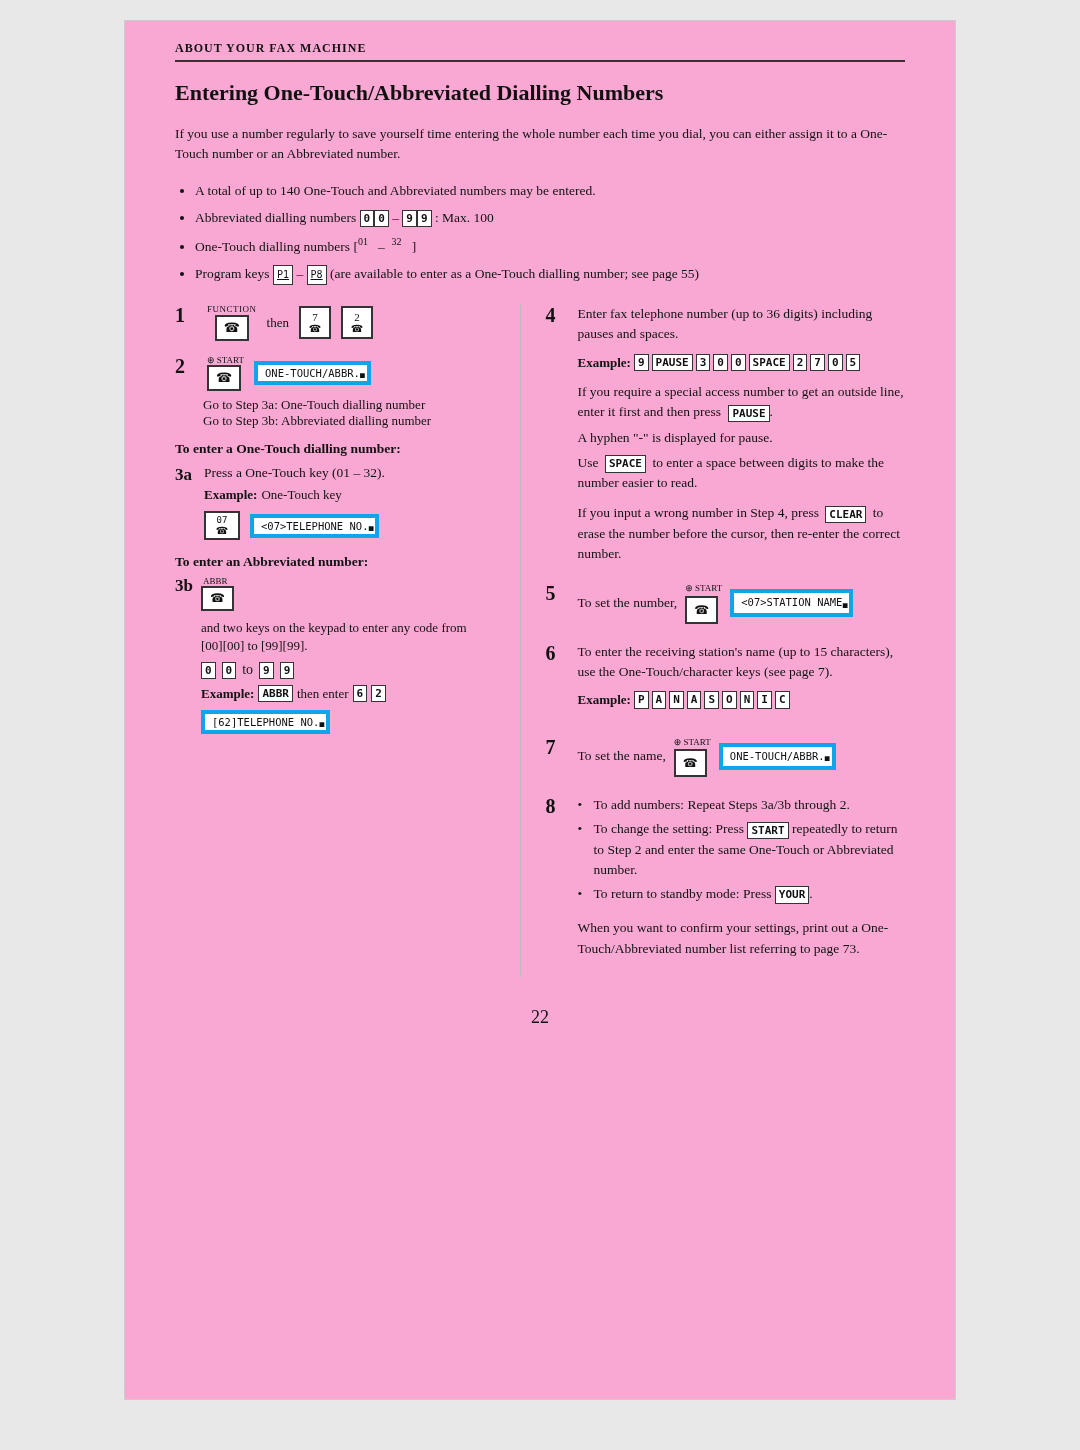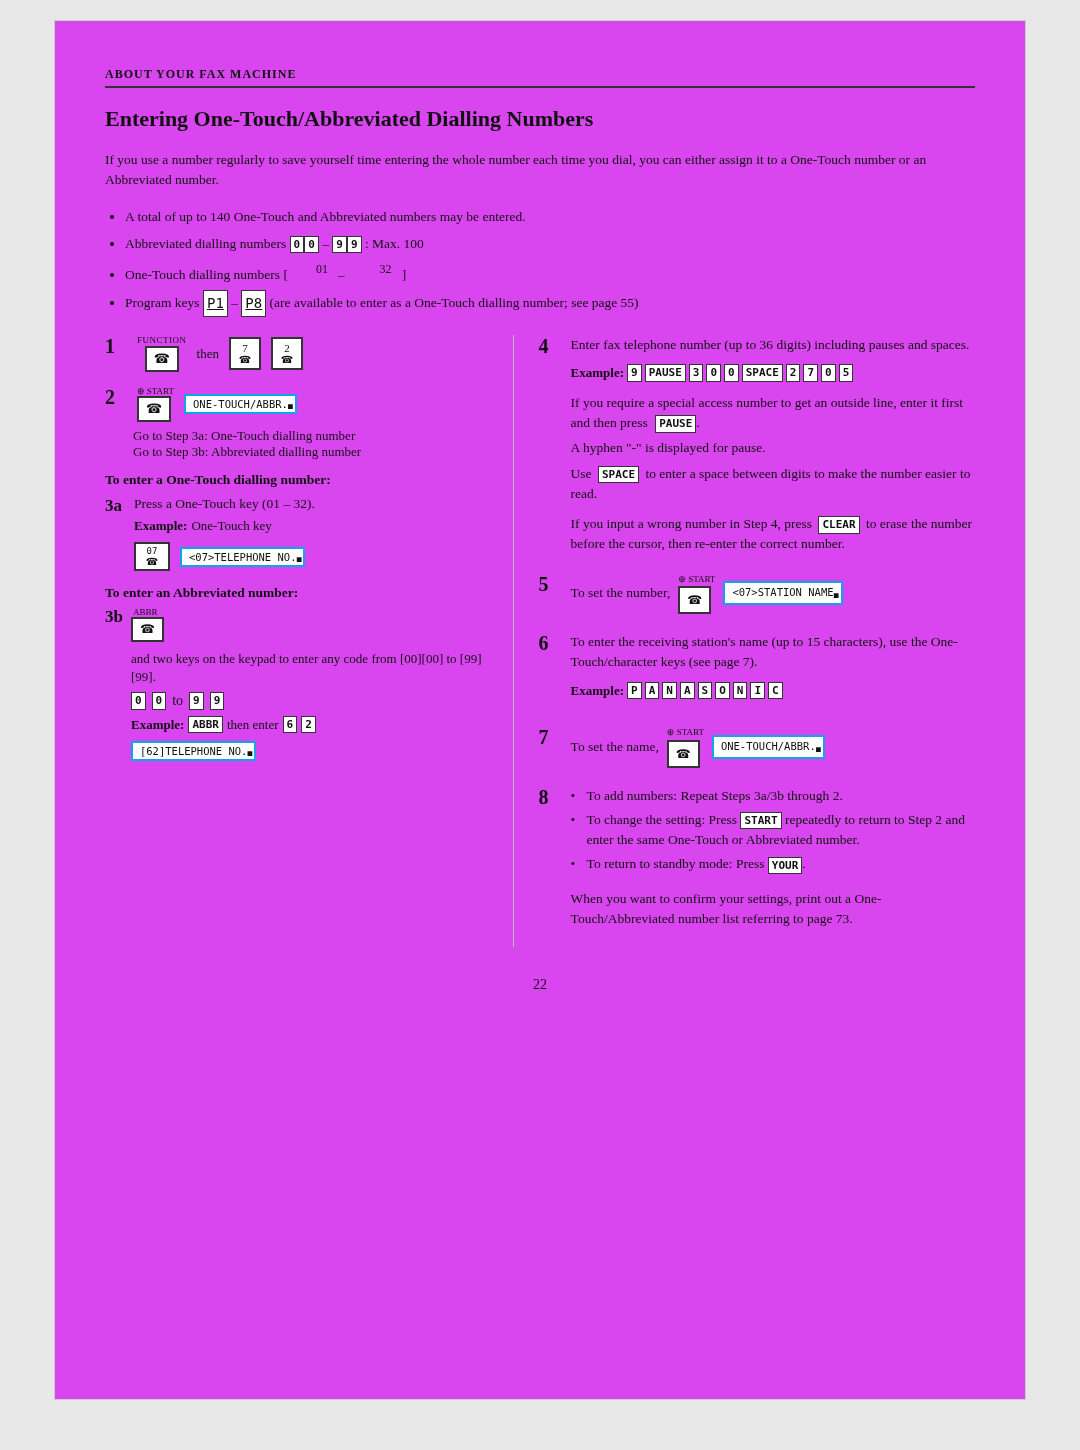--- a/index.html
+++ b/index.html
@@ -8,24 +8,24 @@
       font-family: 'Times New Roman', Times, serif;
       font-size: 14px;
       color: #111;
       display: flex;
       justify-content: center;
       align-items: flex-start;
       min-height: 1450px;
       padding: 20px 10px;
     }
     .page {
-      background: #d946ef;
-      width: 972px;
+      background: #f9a8d4;
+      width: 832px;
       min-height: 1380px;
-      padding: 46px 50px 50px 50px;
+      padding: 20px 50px 50px 50px;
       position: relative;
       border: 1px solid #ccc;
     }
     .page-header {
       font-size: 12px;
       font-weight: bold;
       text-transform: uppercase;
       letter-spacing: 1px;
       margin-bottom: 18px;
       border-bottom: 2px solid #333;
@@ -137,21 +137,21 @@
     .step3a {
       font-size: 17px;
       font-weight: bold;
       margin-right: 4px;
     }
     .indent-block {
       margin-left: 28px;
     }
     .page-number {
       text-align: center;
-      font-size: 14px;
+      font-size: 18px;
       margin-top: 30px;
     }
     
     .abbr-key-group {
       display: inline-flex;
       flex-direction: column;
       align-items: flex-start;
       vertical-align: middle;
     }
     .abbr-key-label {
@@ -210,30 +210,30 @@
       gap: 6px;
       margin-bottom: 4px;
     }
     .bullet-dot {
       min-width: 10px;
     }
     .p1-box {
       display: inline-block;
       border: 1.5px solid #333;
       padding: 0 3px;
-      font-size: 14px;
+      font-size: 10px;
       font-family: monospace;
       background: #fff;
       vertical-align: middle;
       text-decoration: underline;
     }
     
     .inline-lcd {
       display: inline-block;
-      border: 2px solid #0ea5e9;
+      border: 4px solid #0ea5e9;
       padding: 2px 7px;
       font-family: monospace;
       font-size: 10.5px;
       background: #fff;
       position: relative;
       vertical-align: middle;
     }
     .inline-lcd::after {
       content: '■';
       font-size: 8px;
@@ -244,23 +244,22 @@
     .step1-keys {
       display: flex;
       align-items: center;
       gap: 10px;
       flex-wrap: wrap;
     }
     .then-word {
       font-size: 13px;
     }
     .superscript-small {
-      font-size: 12px;
+      font-size: 10px;
       vertical-align: super;
-      margin-left: 28px;
     }
   </style>
 </head>
 <body>
 
 <div class="page">
 
   <div class="page-header">
     <span>ABOUT YOUR FAX MACHINE</span>
   </div>

